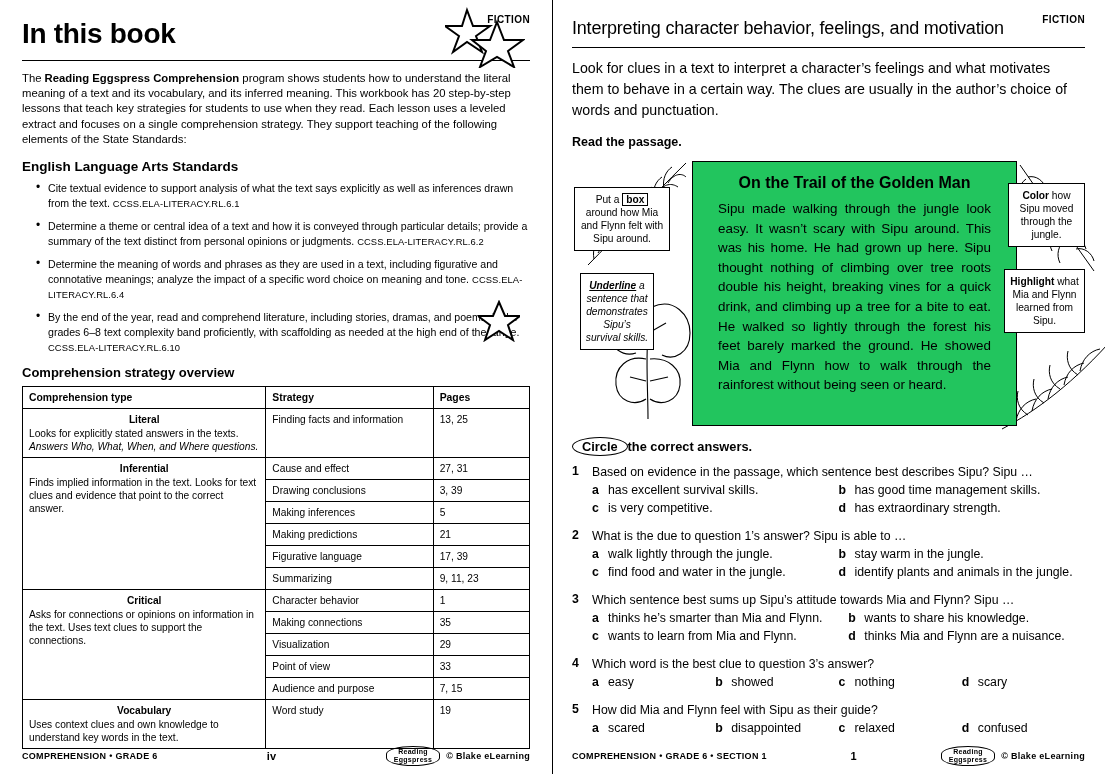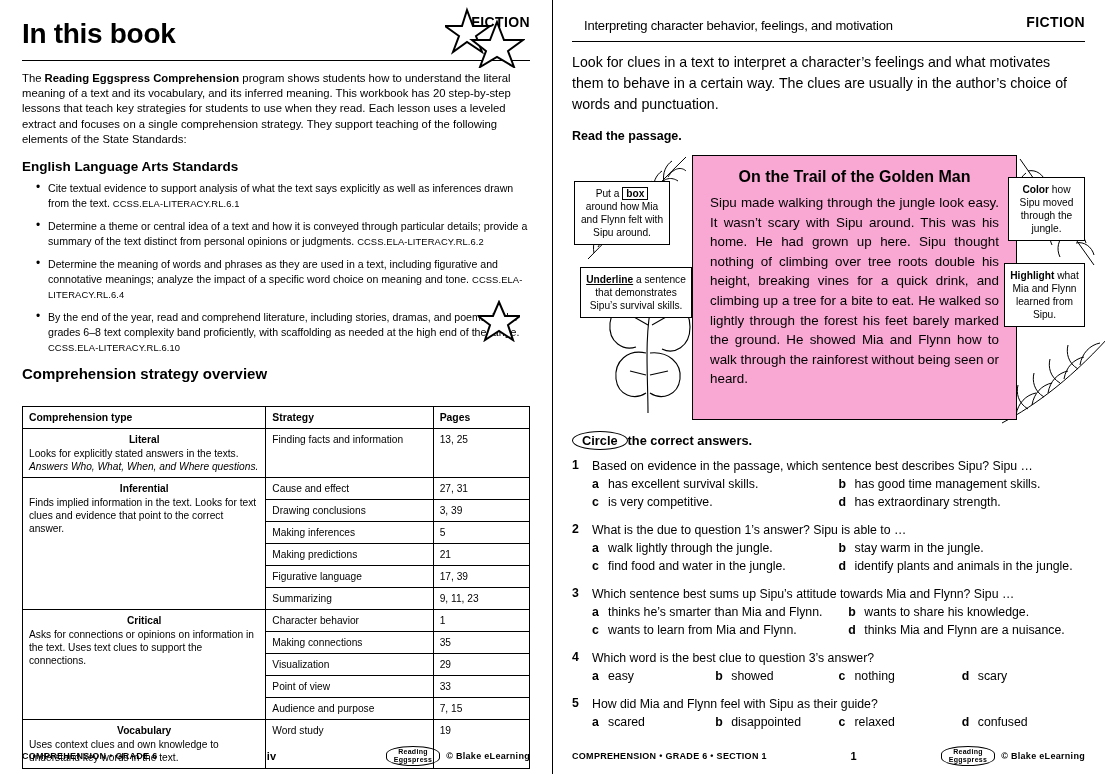--- a/index.html
+++ b/index.html
@@ -25,21 +25,21 @@
   .left, .right {
     position: relative;
     height: 774px;
   }
   .left { width: 552px; padding: 14px 22px 0 22px; }
   .right { width: 553px; padding: 14px 20px 0 20px; }
 
   
   .fiction-tag {
     position: absolute;
-    font-size: 14px;
+    font-size: 10px;
     letter-spacing: .4px;
     font-weight: bold;
   }
   h1.book-title {
     font-size: 28px;
     font-weight: bold;
     margin: 4px 0 10px 0;
     letter-spacing: -.3px;
   }
   .rule {
@@ -74,21 +74,21 @@
     content: "\2022";
     position: absolute;
     left: -2px;
     top: -1px;
     font-size: 12px;
   }
   .code { font-size: 9.4px; letter-spacing: .1px; }
 
   
   h2.tbl-head {
-    font-size: 15px; font-weight: bold; margin: 2px 0 24px 0;
+    font-size: 13px; font-weight: bold; margin: 2px 0 6px 0;
   }
   table.strategy {
     width: 100%;
     border-collapse: collapse;
     font-size: 10.2px;
   }
   table.strategy th, table.strategy td {
     border: 1px solid #000;
     padding: 4px 6px;
     vertical-align: top;
@@ -123,23 +123,23 @@
     padding: 1px 7px;
     font-size: 7px;
     font-weight: bold;
     line-height: 8px;
     text-align: center;
   }
   .logo-egg span { display: block; }
 
   
   h1.lesson-title {
-    font-size: 13px;
+    font-size: 18px;
     font-weight: normal;
-    margin: 4px 0 8px 12px;
+    margin: 4px 0 8px 0;
     letter-spacing: -.2px;
   }
   p.lesson-intro {
     font-size: 14.2px;
     line-height: 21px;
     margin: 10px 0 14px 0;
   }
   h3.read {
     font-size: 12.5px;
     font-weight: bold;
@@ -147,22 +147,22 @@
   }
   .passage-area {
     position: relative;
     height: 278px;
   }
   .passage-box {
     position: absolute;
     left: 120px; top: 6px;
     width: 325px; height: 265px;
     border: 1.5px solid #000;
-    background: #f9a8d4;
-    padding: 10px 17px;
+    background: #22c55e;
+    padding: 10px 25px;
     z-index: 3;
   }
   .passage-box h4 {
     font-size: 16px;
     font-weight: bold;
     margin: 2px 0 7px 0;
     text-align: center;
   }
   .passage-box p {
     font-size: 13.4px;
@@ -460,21 +460,21 @@
 
       <div class="passage-box">
         <h4>On the Trail of the Golden Man</h4>
         <p>Sipu made walking through the jungle look easy. It wasn’t scary with Sipu around. This was his home. He had grown up here. Sipu thought nothing of climbing over tree roots double his height, breaking vines for a quick drink, and climbing up a tree for a bite to eat. He walked so lightly through the forest his feet barely marked the ground. He showed Mia and Flynn how to walk through the rainforest without being seen or heard.</p>
       </div>
 
       <div class="callout" style="left:2px; top:32px; width:96px;">
         <span>Put a </span><span class="boxword">box</span><span> around how Mia and Flynn felt with Sipu around.</span>
       </div>
 
-      <div class="callout" style="left:8px; top:118px; width:112px;">
+      <div class="callout" style="left:8px; top:118px; width:74px;font-style:italic;">
         <b class="uline">Underline</b><span> a sentence that demonstrates Sipu’s survival skills.</span>
       </div>
 
       <div class="callout" style="right:0px; top:28px; width:77px;">
         <b>Color</b><span> how Sipu moved through the jungle.</span>
       </div>
 
       <div class="callout" style="right:0px; top:114px; width:81px;">
         <b>Highlight</b><span> what Mia and Flynn learned from Sipu.</span>
       </div>

